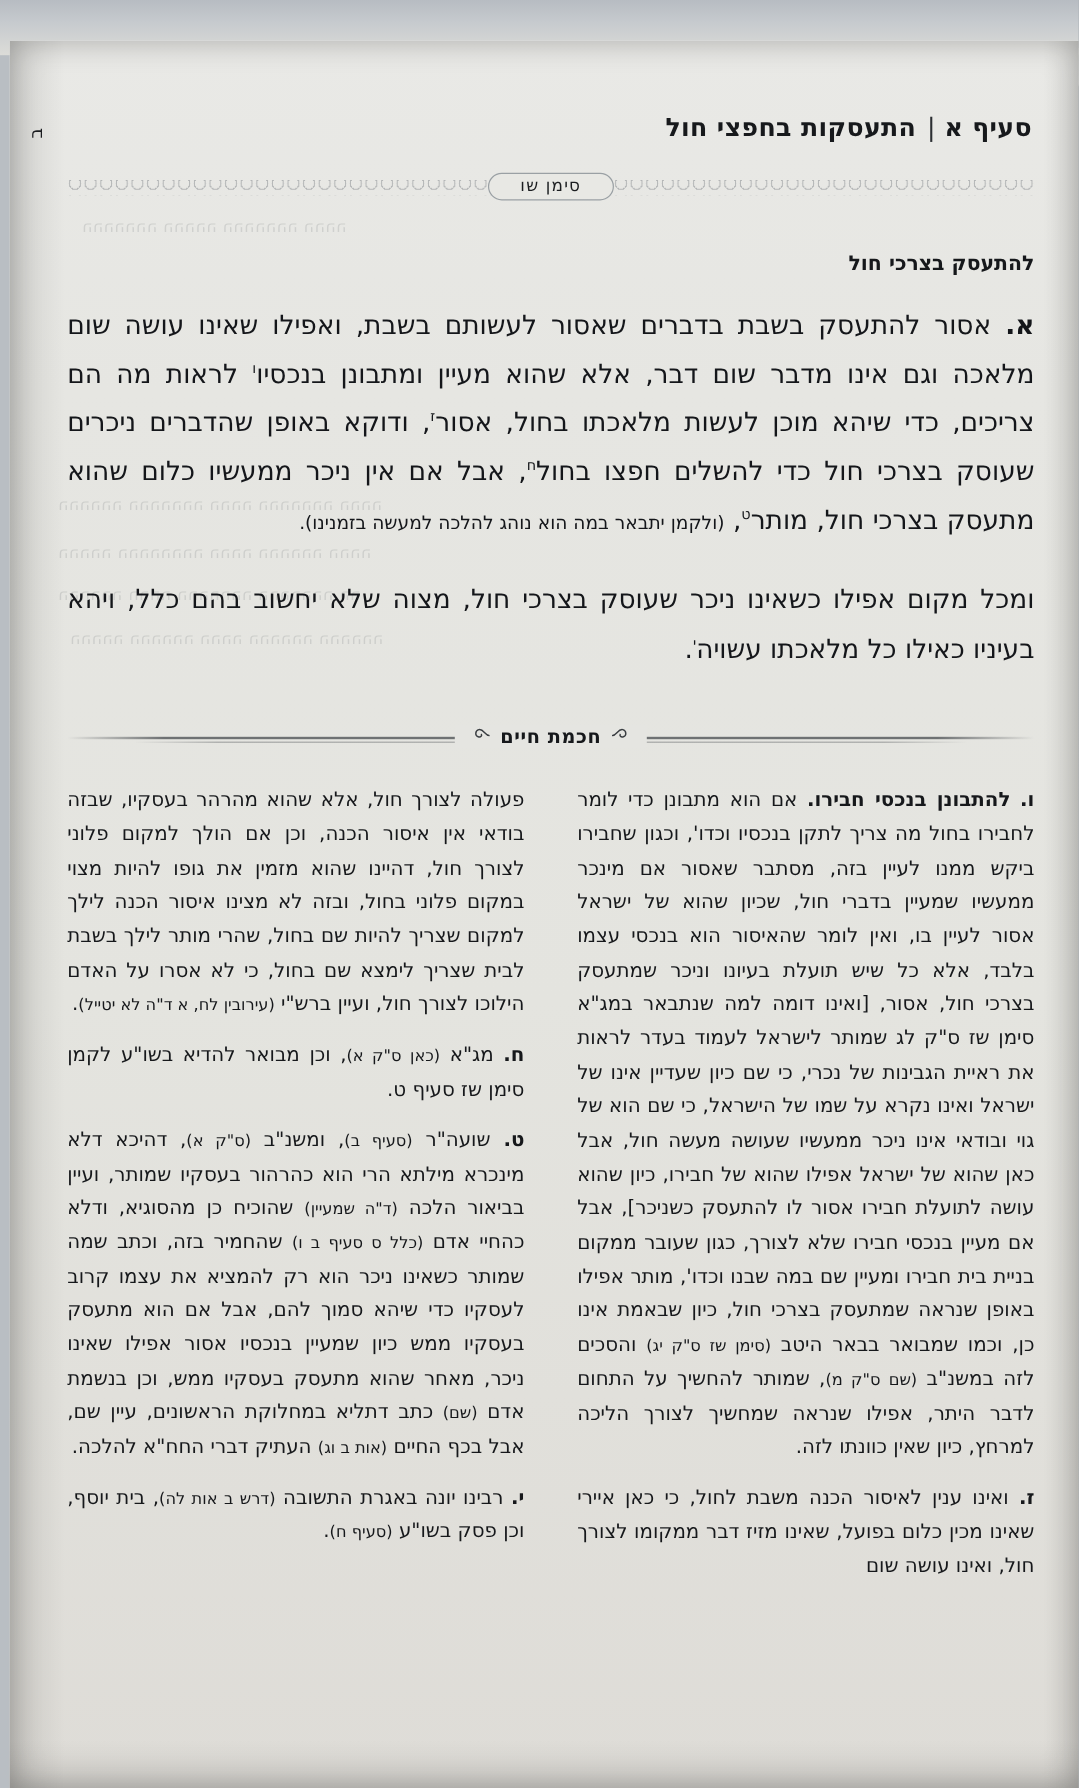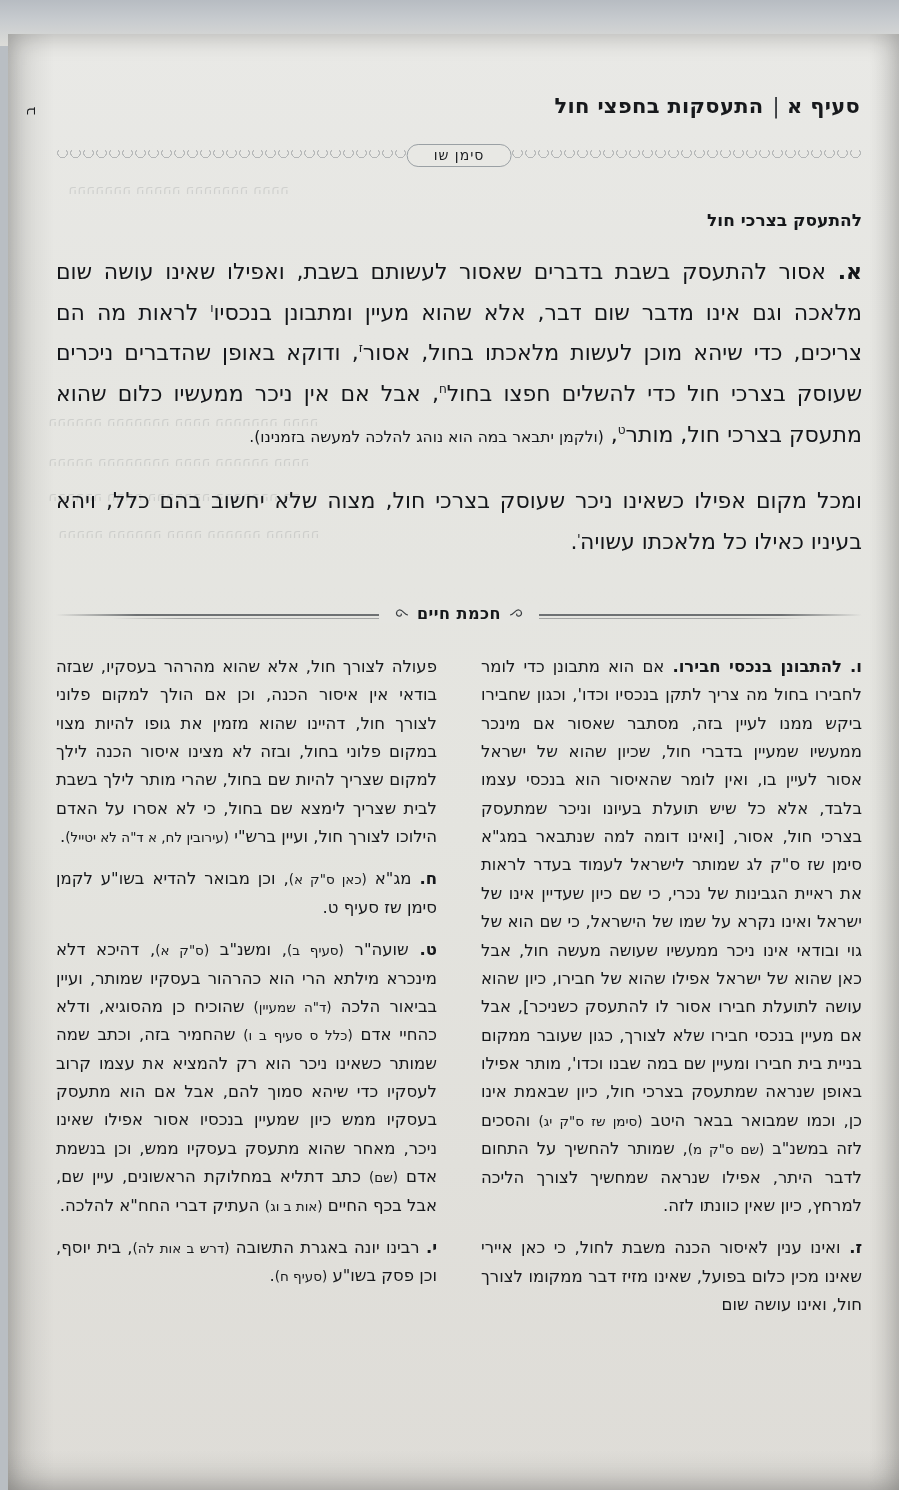--- a/index.html
+++ b/index.html
@@ -190,21 +190,21 @@
   .divider-label{
     position:relative;
     z-index: 3;
     background:#e5e5e1;
     padding: 0 12px;
     font-size: 16px;
     font-weight: 700;
     letter-spacing: .5px;
     color:#16181b;
     display:flex;
-    align-items:center;
+    align-items:flex-start;
     gap: 8px;
   }
   .swirl{
     display:inline-block;
     width: 18px; height: 16px;
     position:relative; z-index:3;
     color:#3a3e42;
   }
 
   

